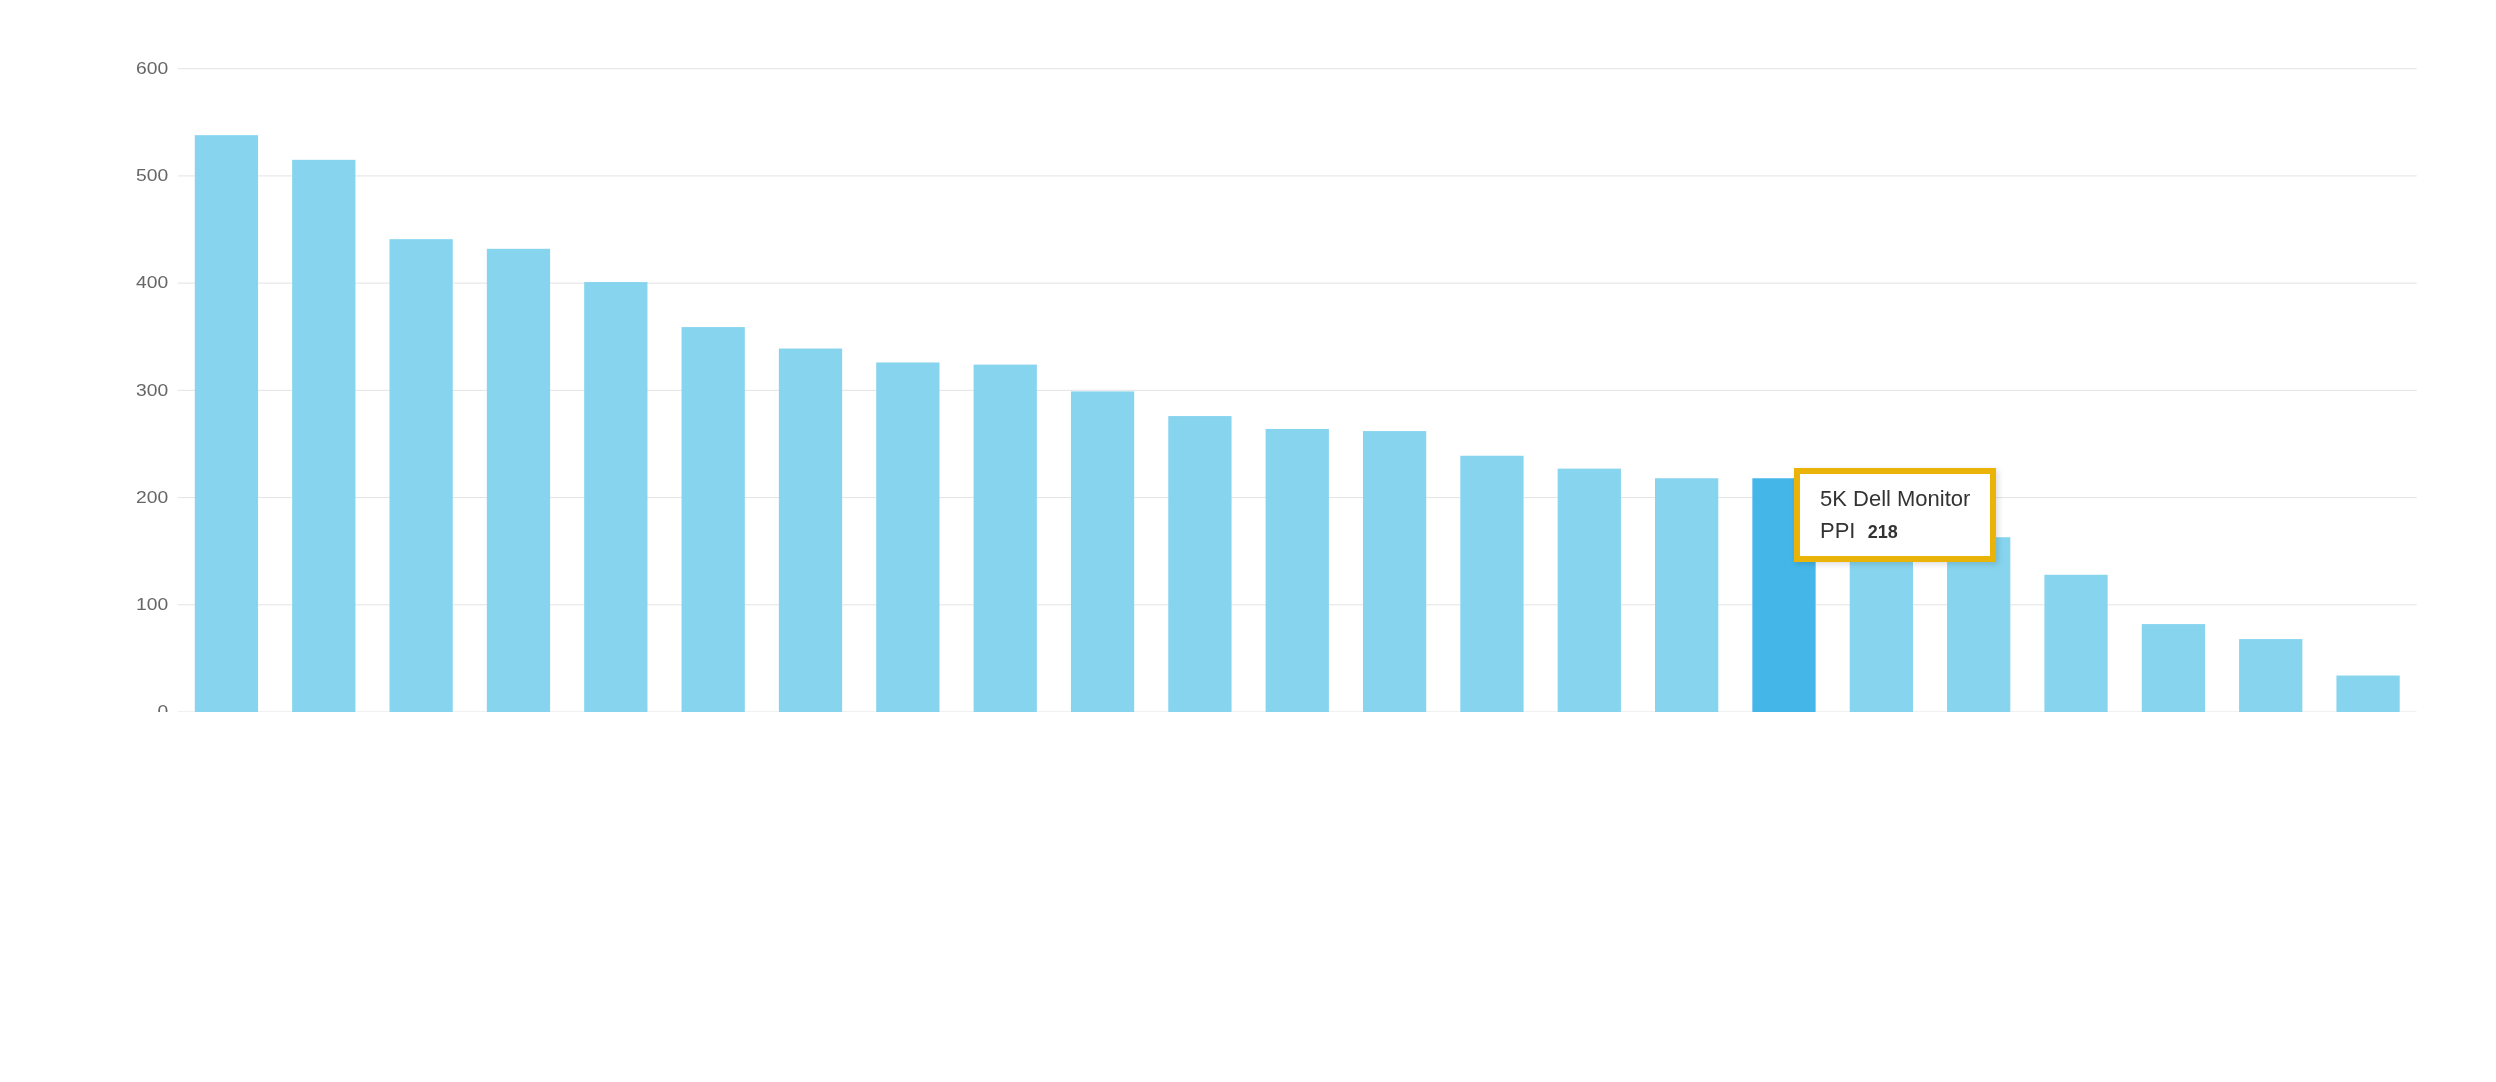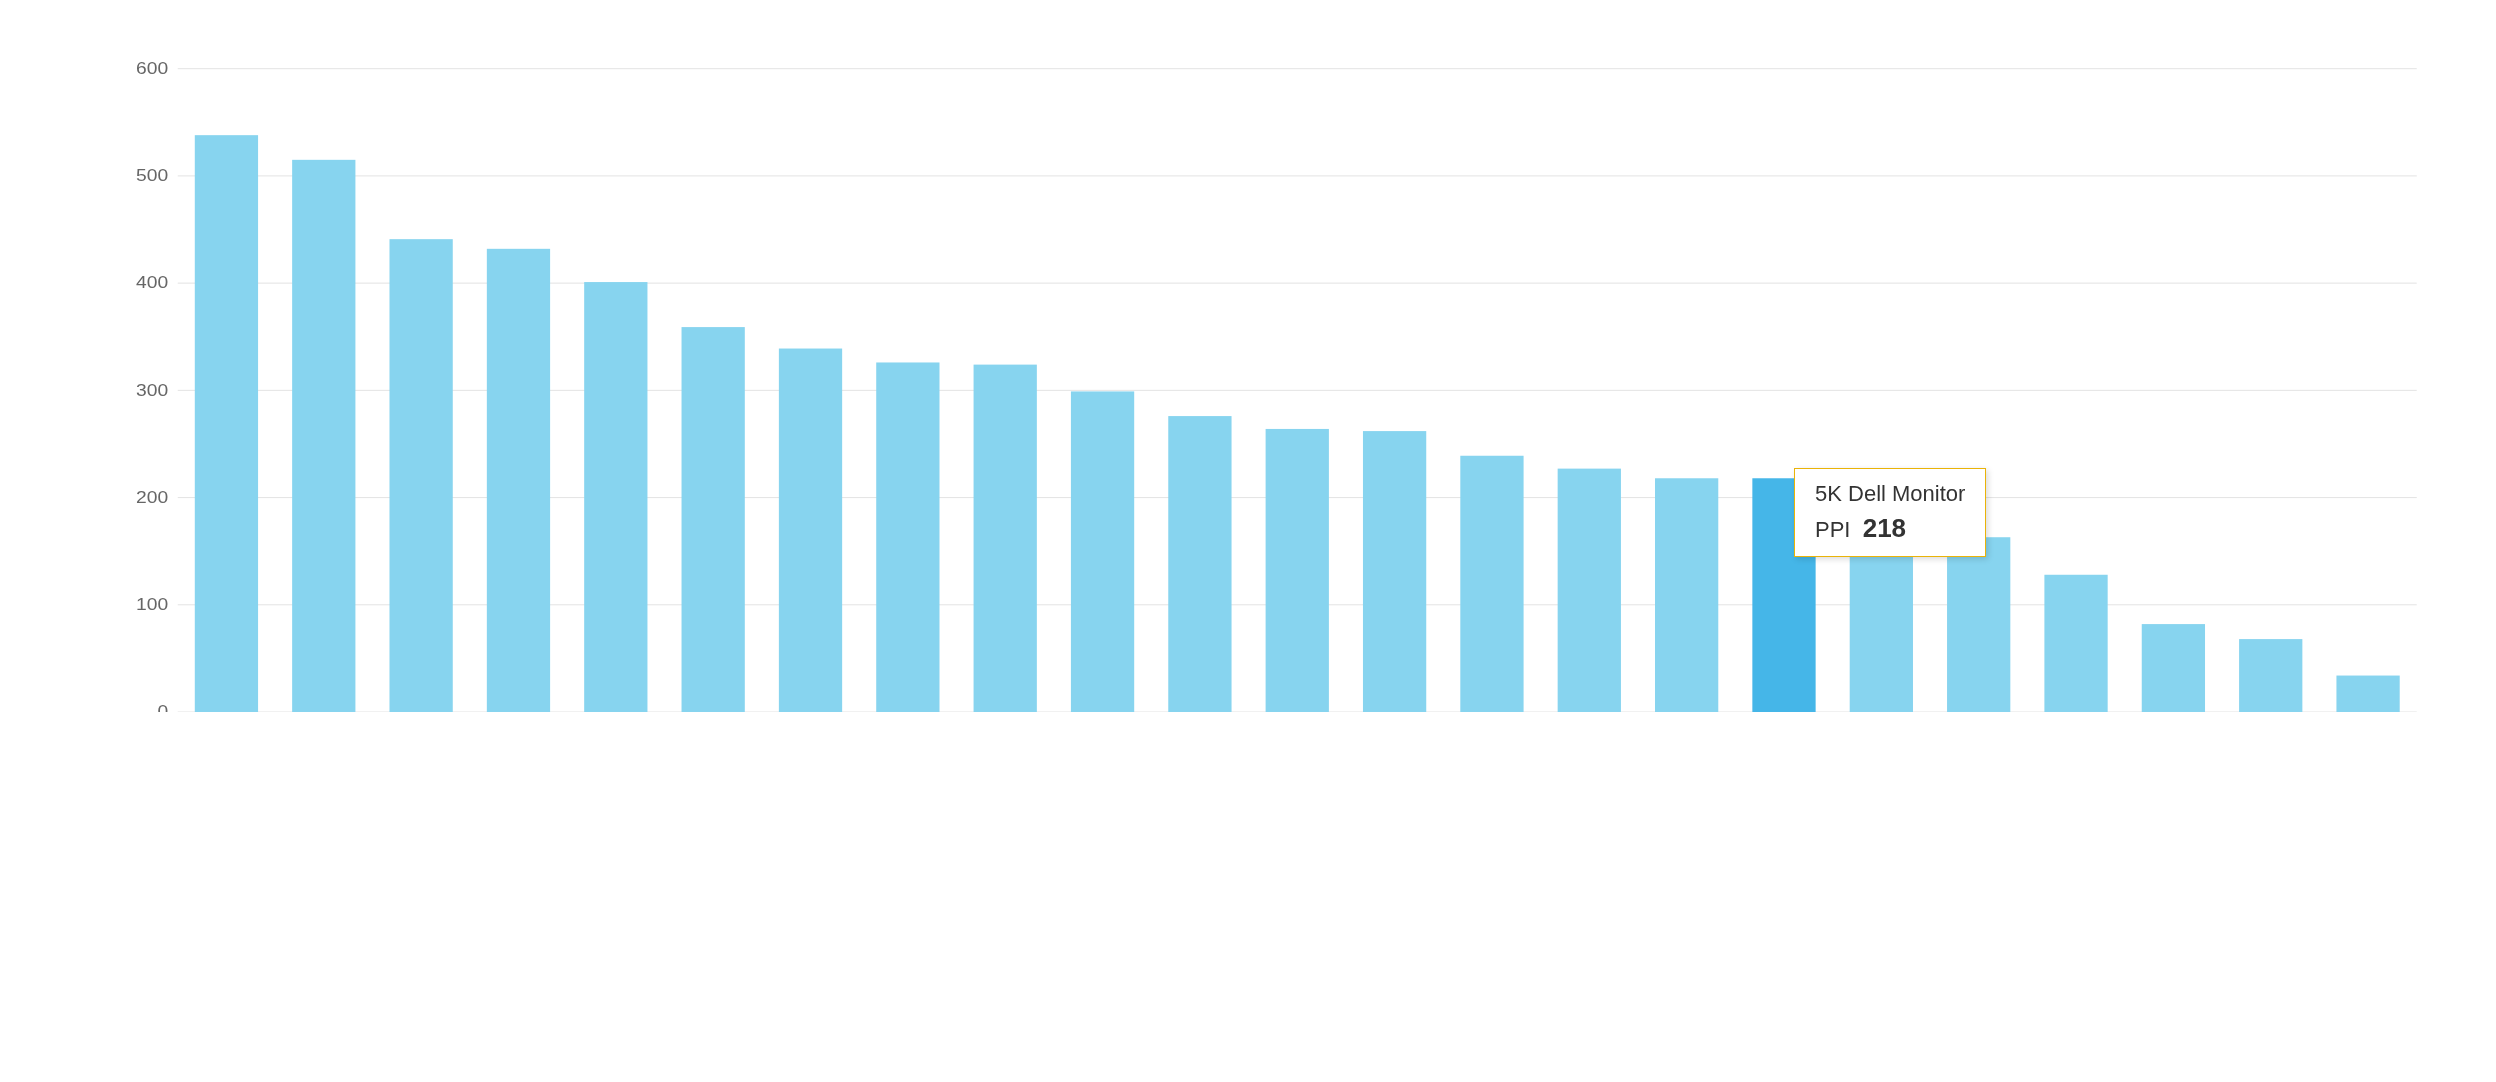--- a/index.html
+++ b/index.html
@@ -30,38 +30,38 @@
       font-size: 32px;
       font-weight: bold;
       color: #333;
     }
     .brand-logo span {
       color: #00aacc;
     }
     .tooltip-box {
       position: absolute;
       background: white;
-      border: 1px solid #eab308;
+      border: 6px solid #eab308;
       padding: 12px 20px;
       font-size: 20px;
       color: #333;
       box-shadow: 2px 2px 6px rgba(0,0,0,0.15);
       pointer-events: none;
     }
     .tooltip-box .tooltip-title {
       font-size: 22px;
       color: #333;
       margin-bottom: 6px;
     }
     .tooltip-box .tooltip-ppi {
       font-size: 22px;
       color: #333;
     }
     .tooltip-box .tooltip-ppi strong {
-      font-size: 26px;
+      font-size: 18px;
       font-weight: bold;
       color: #333;
     }
   </style>
 </head>
 <body>
 
 <div class="chart-container">
   <div class="chart-title"></div>
   <div class="brand-logo">

